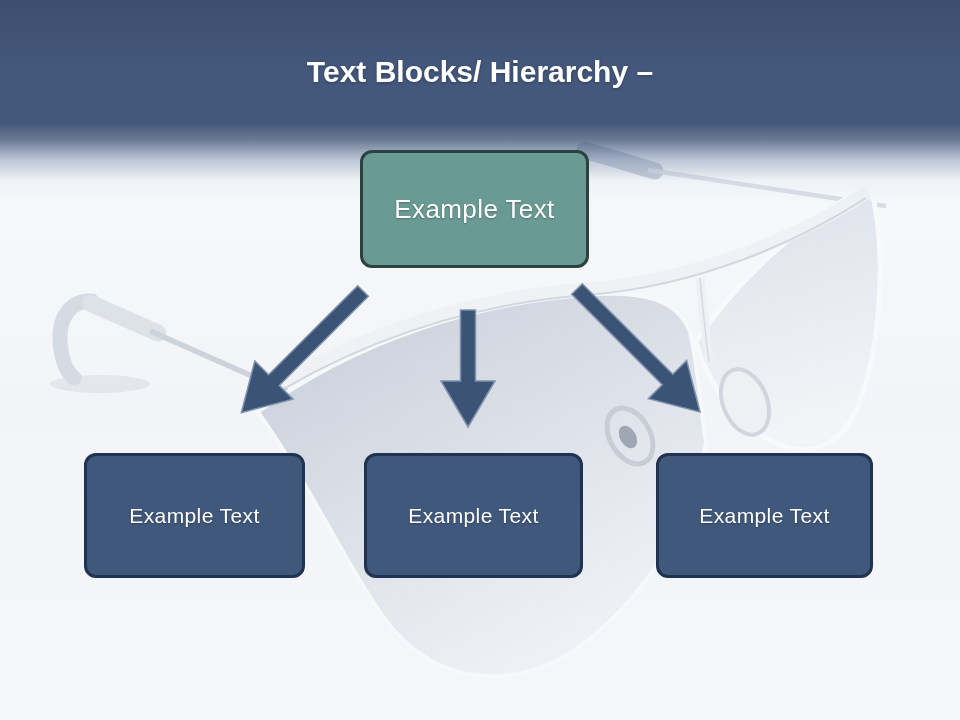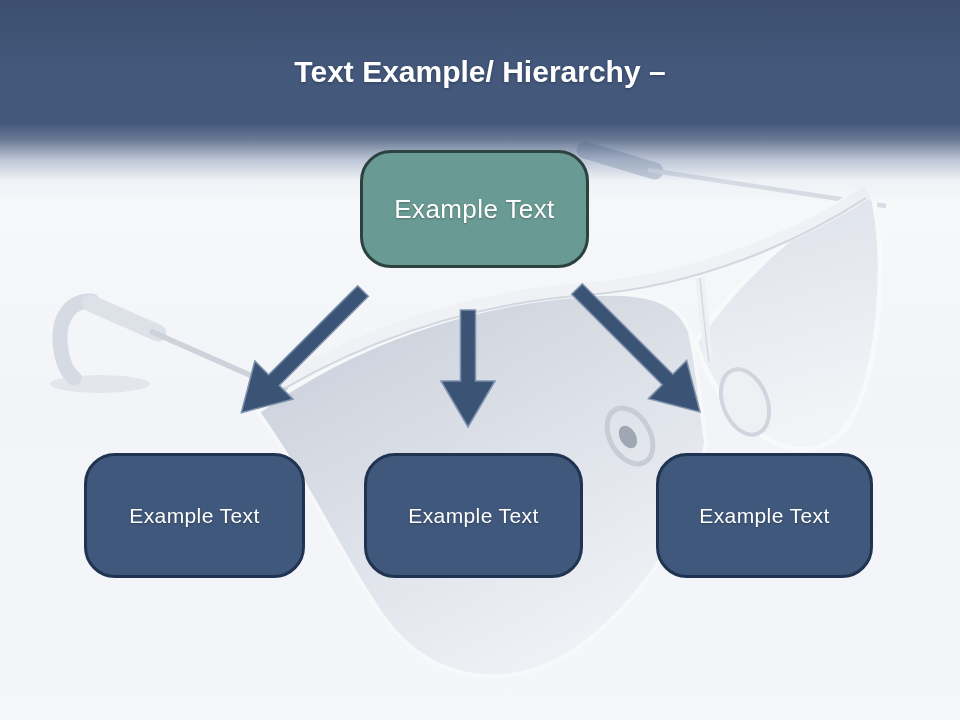--- a/index.html
+++ b/index.html
@@ -30,21 +30,21 @@
     color:var(--title-text,#fff);
     font-size:30px;line-height:40px;
     text-shadow:0 1px 3px rgba(10,20,40,.35);
   }
   .title .t-bold{font-weight:700;}
   .title .t-reg{font-weight:400;}
   .arrows{position:absolute;left:0;top:0;z-index:3;pointer-events:none;}
   .node{
     position:absolute;z-index:4;
     display:flex;align-items:center;justify-content:center;
-    border-radius:31px;box-sizing:border-box;
+    border-radius:12px;box-sizing:border-box;
     color:var(--node-text,#fff);
     text-shadow:0 1px 2px rgba(0,0,0,.28);
     letter-spacing:.4px;
   }
   .node-root{
     left:360px;top:150px;width:229px;height:118px;
     background:var(--root-fill,#6a9a94);
     border:3px solid var(--root-border,#2c423f);
     font-size:26px;
   }
@@ -100,21 +100,21 @@
     <path d="M700,278 C703,310 706,340 709,362" fill="none" stroke="#eef0f4" stroke-width="9"></path>
     <path d="M700,278 C703,310 706,340 709,362" fill="none" stroke="#ccd1da" stroke-width="1.5" opacity="0.7"></path>
     <ellipse cx="630" cy="436" rx="20" ry="30" transform="rotate(-30 630 436)" fill="none" stroke="#c7ccd5" stroke-width="5"></ellipse>
     <ellipse cx="628" cy="437" rx="8" ry="12" transform="rotate(-30 628 437)" fill="#8e97a6" opacity="0.8"></ellipse>
     <ellipse cx="745" cy="402" rx="22" ry="34" transform="rotate(-22 745 402)" fill="#eef0f4" stroke="#d0d5de" stroke-width="4"></ellipse>
   </svg>
 
   <div class="header-band"></div>
 
   <div class="title">
-    <span class="t-bold">Text Example/ Hierarchy –</span>
+    <span class="t-bold">Text Blocks/ Hierarchy –</span>
   </div>
 
   <svg class="arrows" width="960" height="720" viewBox="0 0 960 720" aria-hidden="true">
 
     <polygon transform="translate(363,291) rotate(45)" points="-7.5,0 7.5,0 7.5,126 27,126 0,172 -27,126 -7.5,126" fill="var(--arrow-fill,#3b5475)" stroke="var(--arrow-stroke,#7e91ad)" stroke-width="1.5"></polygon>
 
     <polygon transform="translate(468,310)" points="-7.5,0 7.5,0 7.5,71 27,71 0,117 -27,71 -7.5,71" fill="var(--arrow-fill,#3b5475)" stroke="var(--arrow-stroke,#7e91ad)" stroke-width="1.5"></polygon>
 
     <polygon transform="translate(577,289) rotate(-45)" points="-7.5,0 7.5,0 7.5,128 27,128 0,174 -27,128 -7.5,128" fill="var(--arrow-fill,#3b5475)" stroke="var(--arrow-stroke,#7e91ad)" stroke-width="1.5"></polygon>
   </svg>

